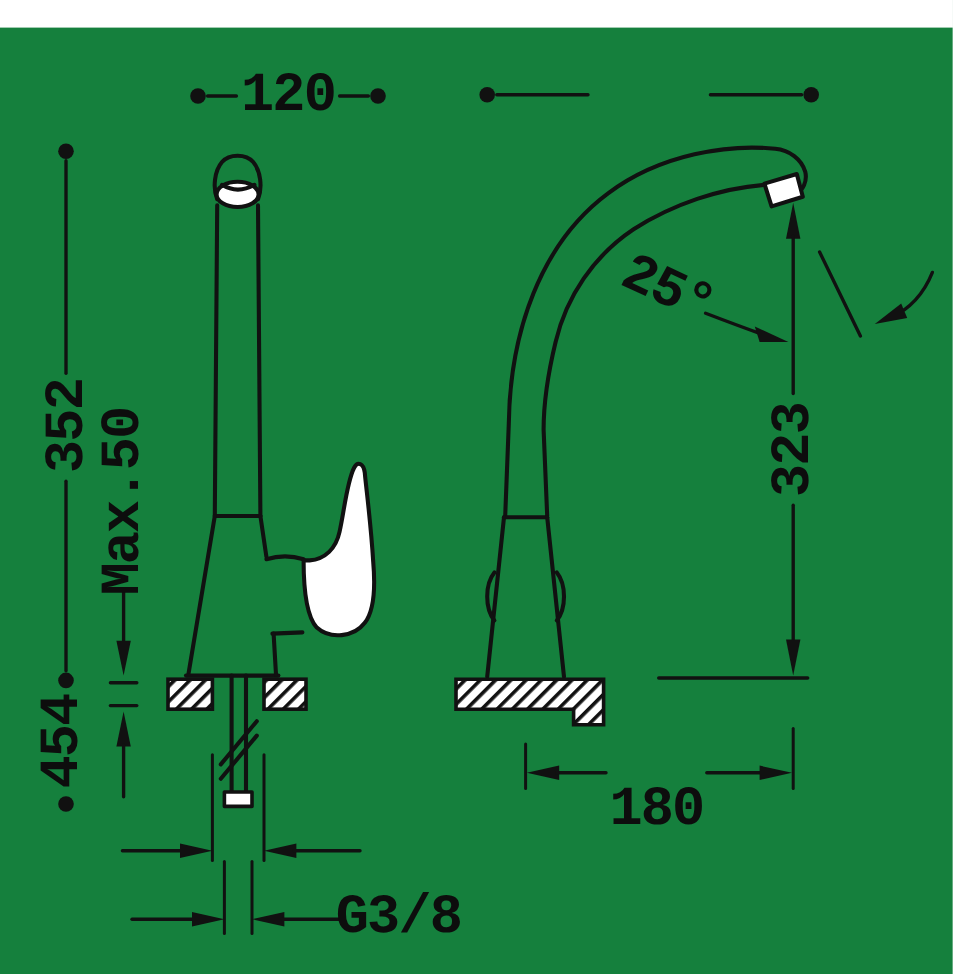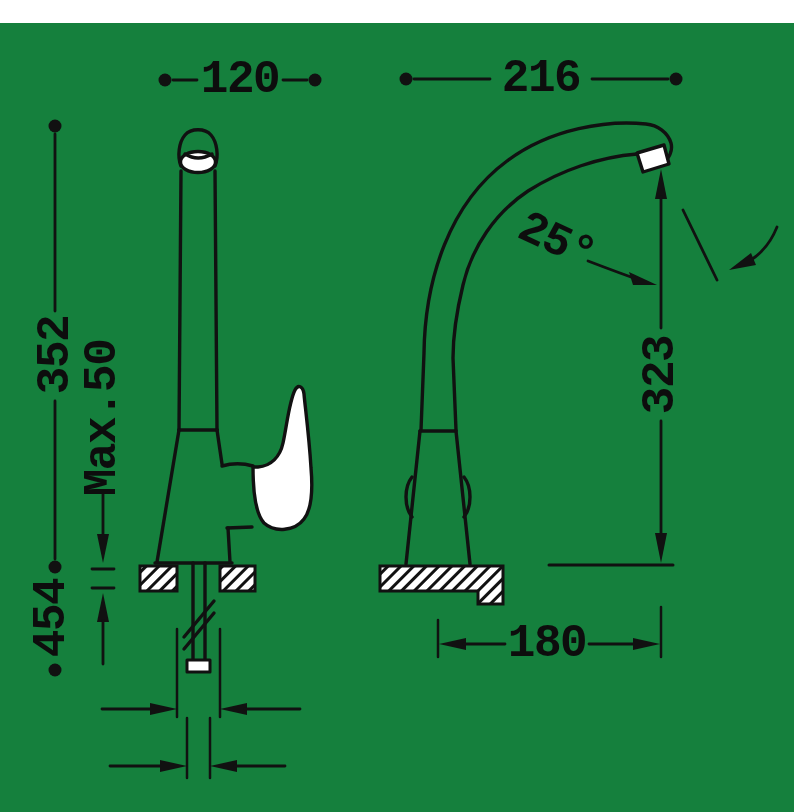--- a/index.html
+++ b/index.html
@@ -172,29 +172,29 @@
         <path d="M110,743 H163" fill="none"></path>
         <polygon points="187,743 160,737 160,749" stroke="none"></polygon>
         <polygon points="210,743 237,737 237,749" stroke="none"></polygon>
         <path d="M235,743 H285" fill="none"></path>
       </g>
     </g>
   </svg>
 
   <div class="dim-label" style="left:240px;top:57px;">120</div>
 
-  <div class="dim-label" style="left:541px;top:56px;">216</div>
 
   <div class="dim-label rot-ccw" style="left:56px;top:332px;">352</div>
 
   <div class="dim-label rot-ccw" style="left:103px;top:395px;">Max.50</div>
 
   <div class="dim-label rot-ccw" style="left:52px;top:595px;">454</div>
 
   <div class="dim-label rot-angle" style="left:556px;top:219px;">25°</div>
 
   <div class="dim-label rot-ccw" style="left:661px;top:352px;">323</div>
 
-  <div class="dim-label" style="left:547px;top:621px;text-align:right;">180</div>
-
-
+  <div class="dim-label" style="left:547px;top:652px;text-align:right;">180</div>
+
+
+  <div class="dim-label" style="left:332px;top:742px;">G3/8</div>
 
 </div>
 
 </body></html>

